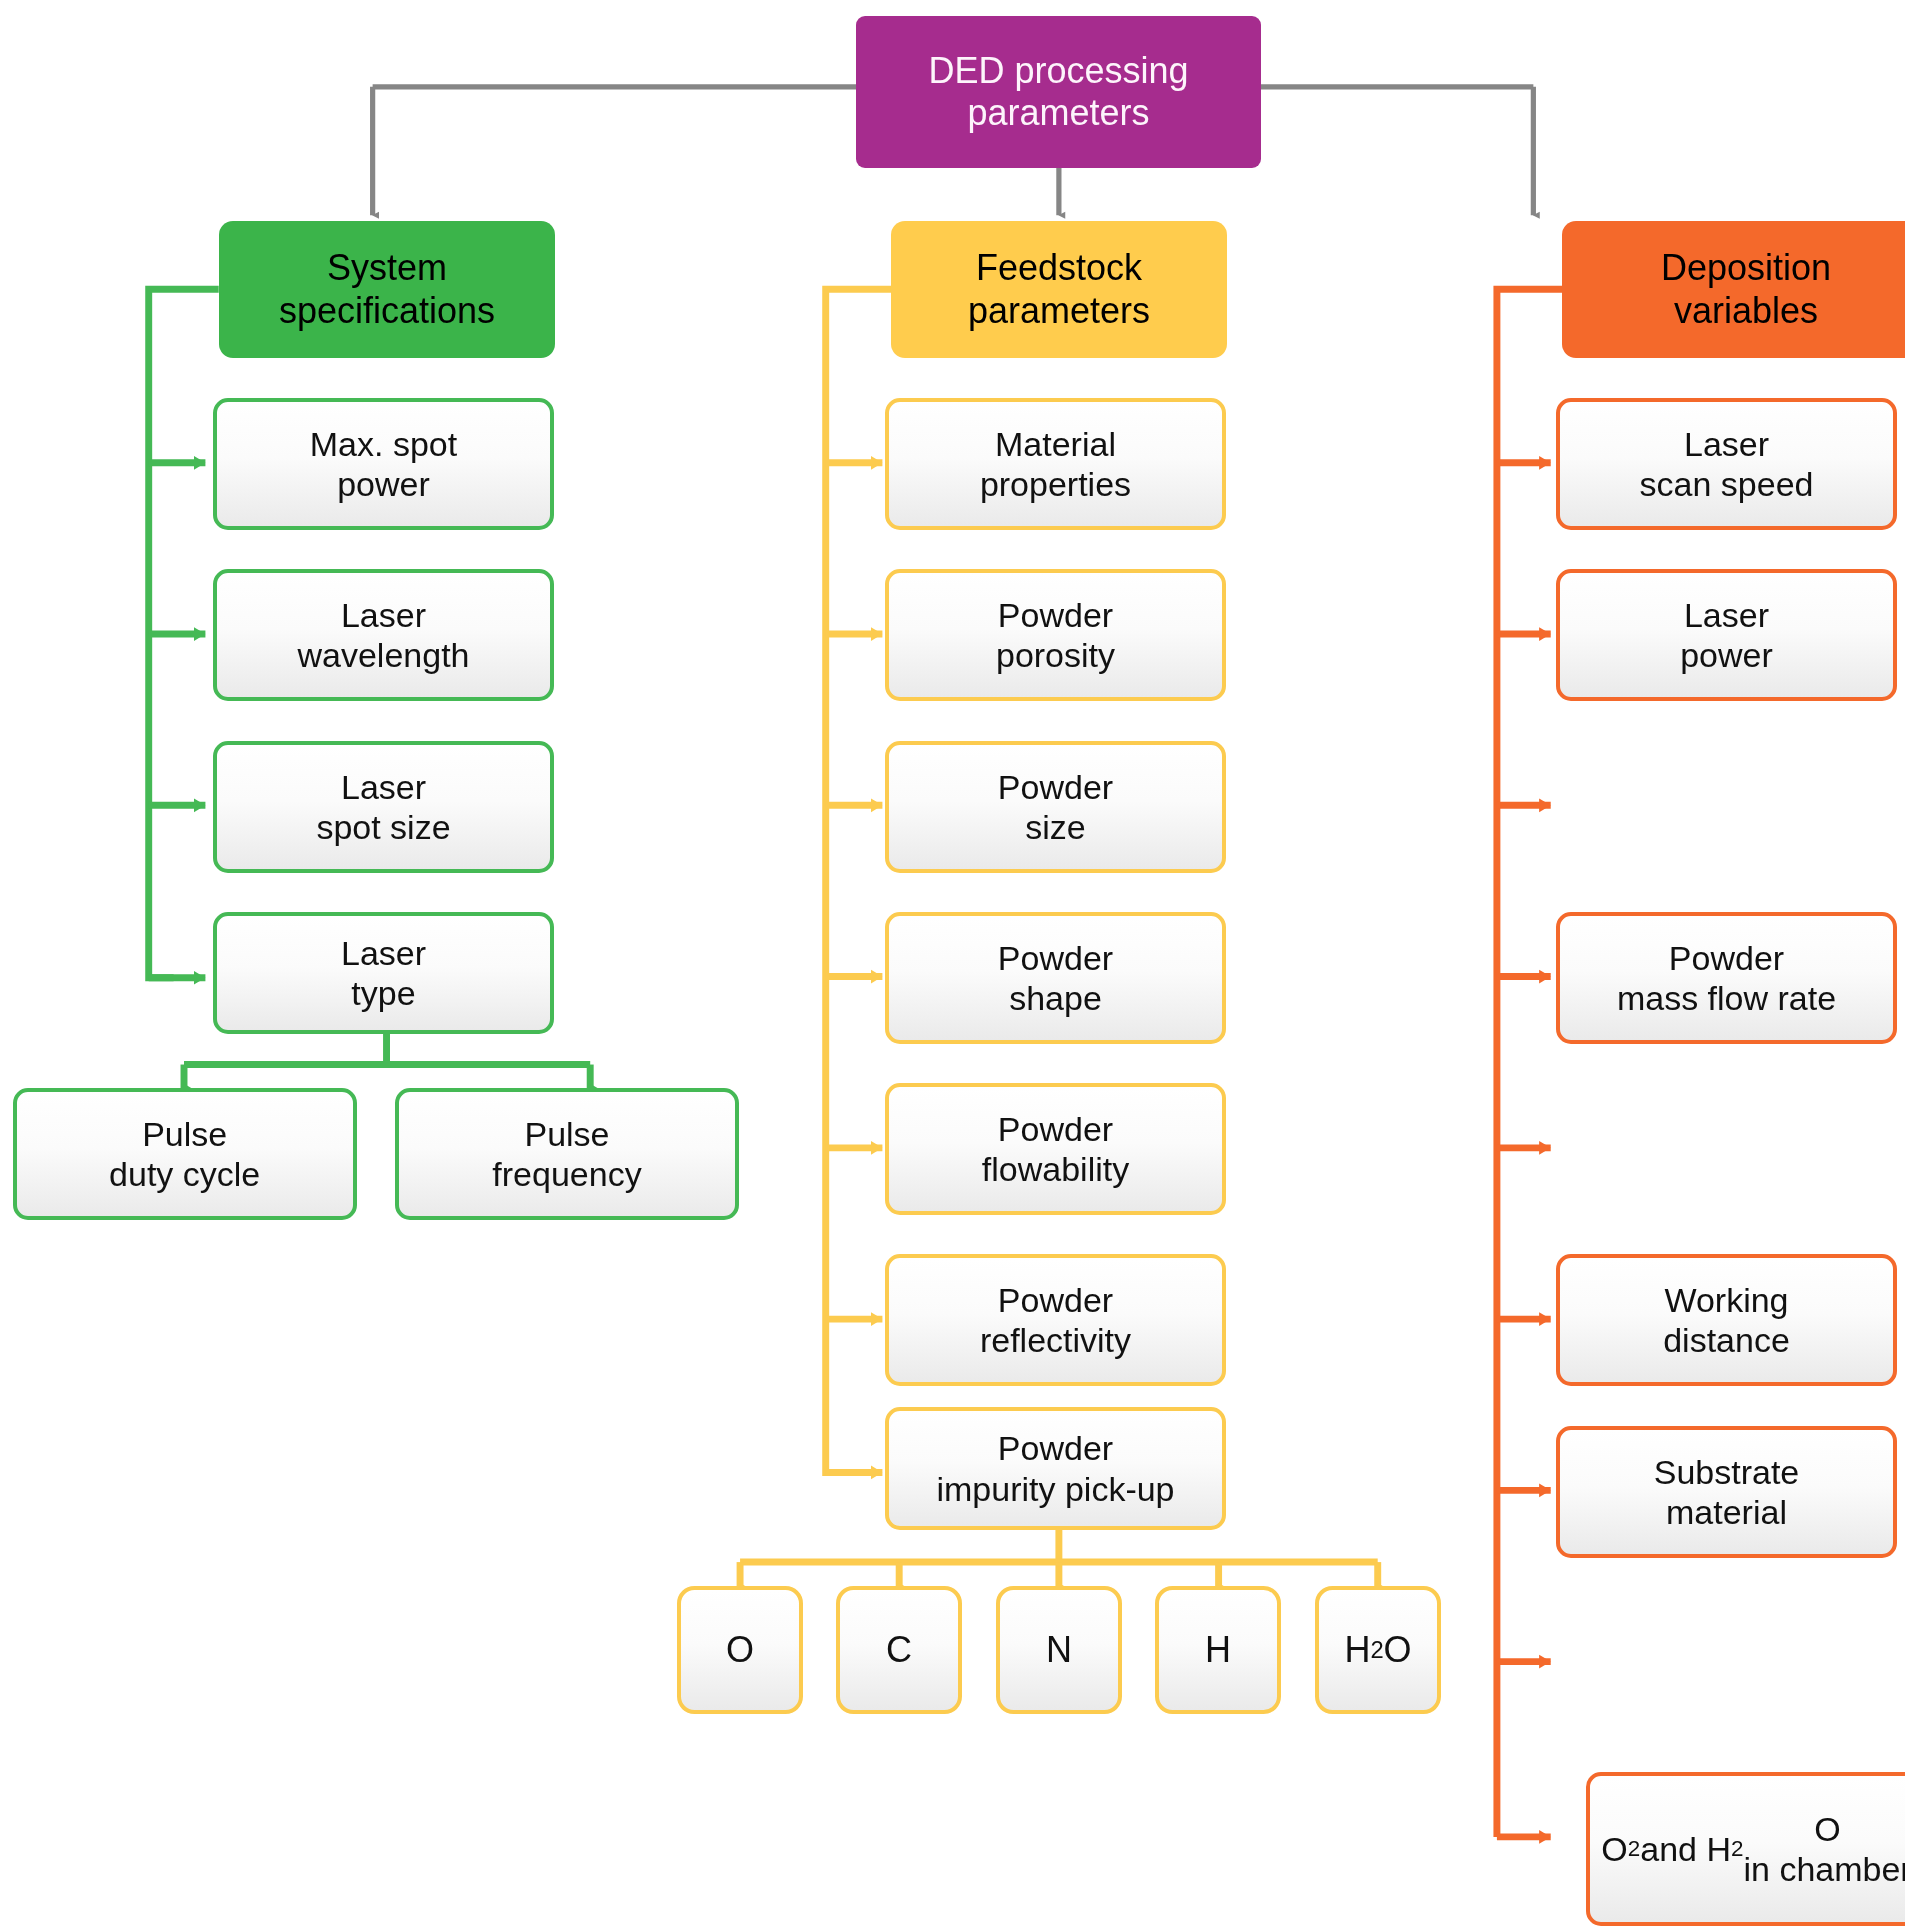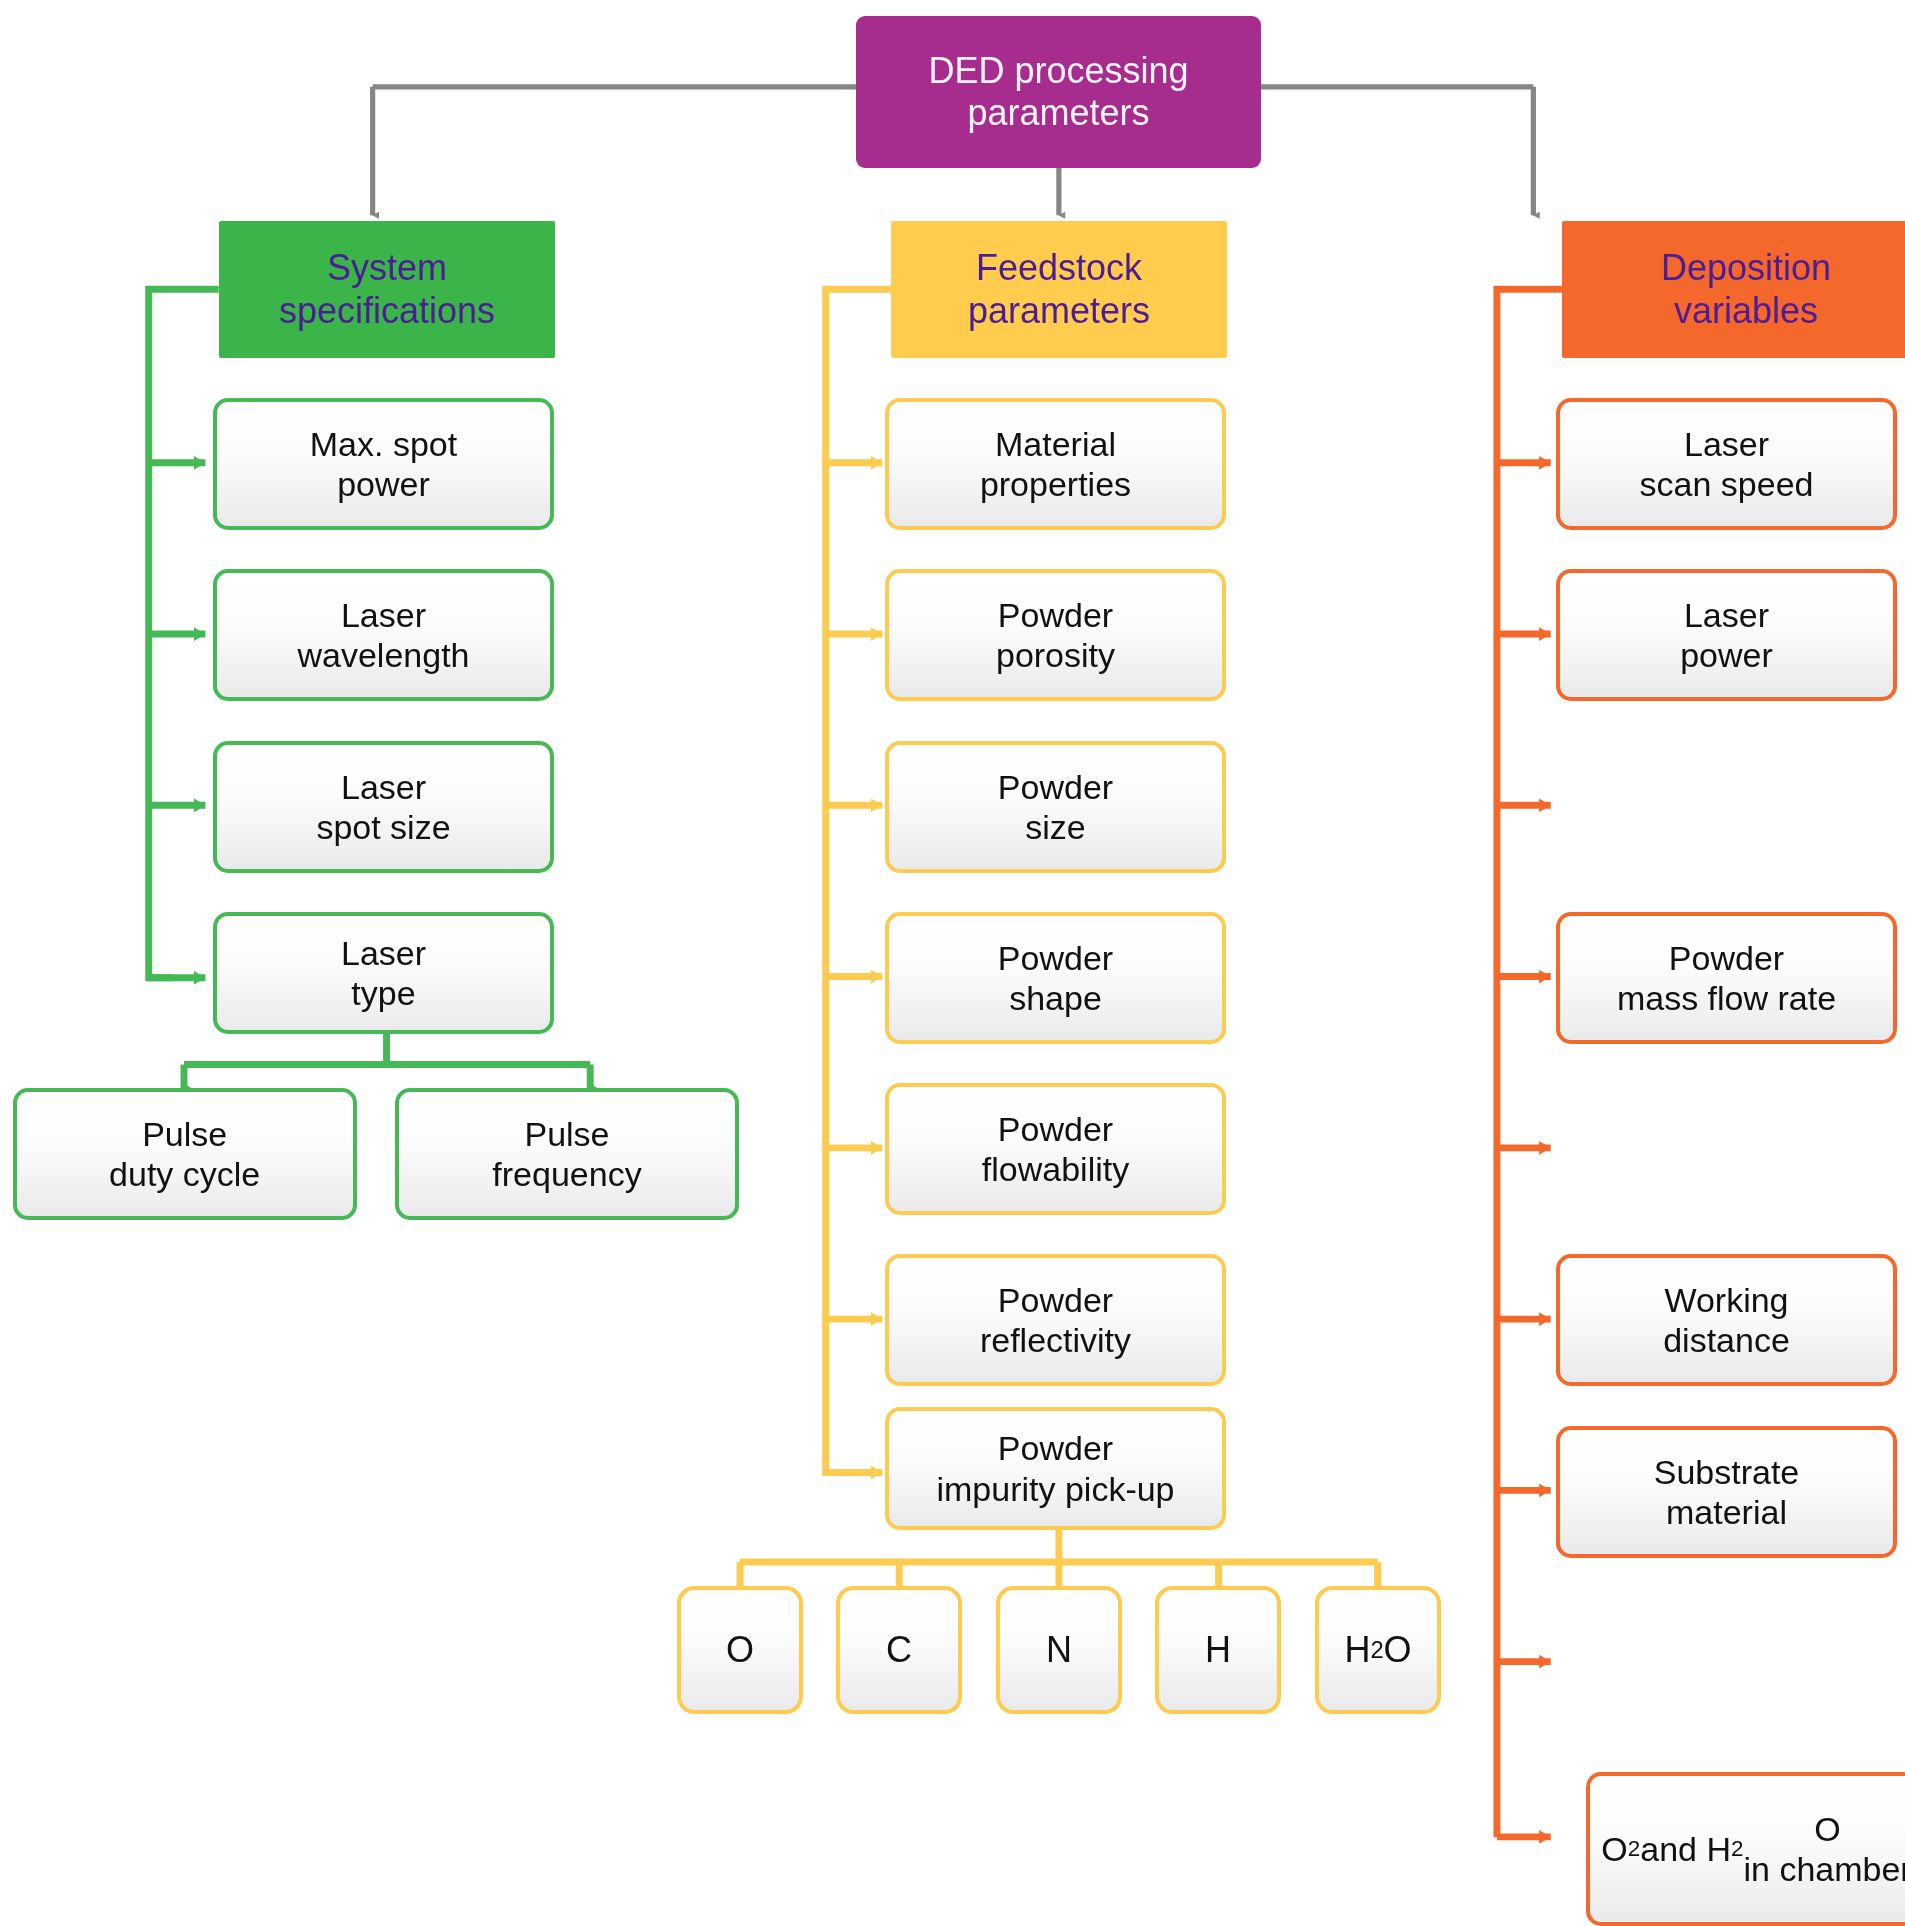--- a/index.html
+++ b/index.html
@@ -18,21 +18,21 @@
     border-radius:15px;
     line-height:1.18;
     white-space:pre-line;
   }
   .root{
     background:#A62C8E;
     color:#fdf4fb;
     font-size:36px;
     border-radius:12.7px;
   }
-  .cat{ color:#4c1d95; font-size:36px; border-radius:2px; }
+  .cat{ color:#000000; font-size:36px; border-radius:14px; }
   .cat.green{  background:#3BB44A; }
   .cat.yellow{ background:#FFCC4D; }
   .cat.orange{ background:#F4692B; }
 
   .leaf{
     background:linear-gradient(180deg,#ffffff 0%,#fbfbfb 45%,#eaeaea 100%);
     color:#111111;
     font-size:34px;
     border-style:solid;
     border-width:4px;

